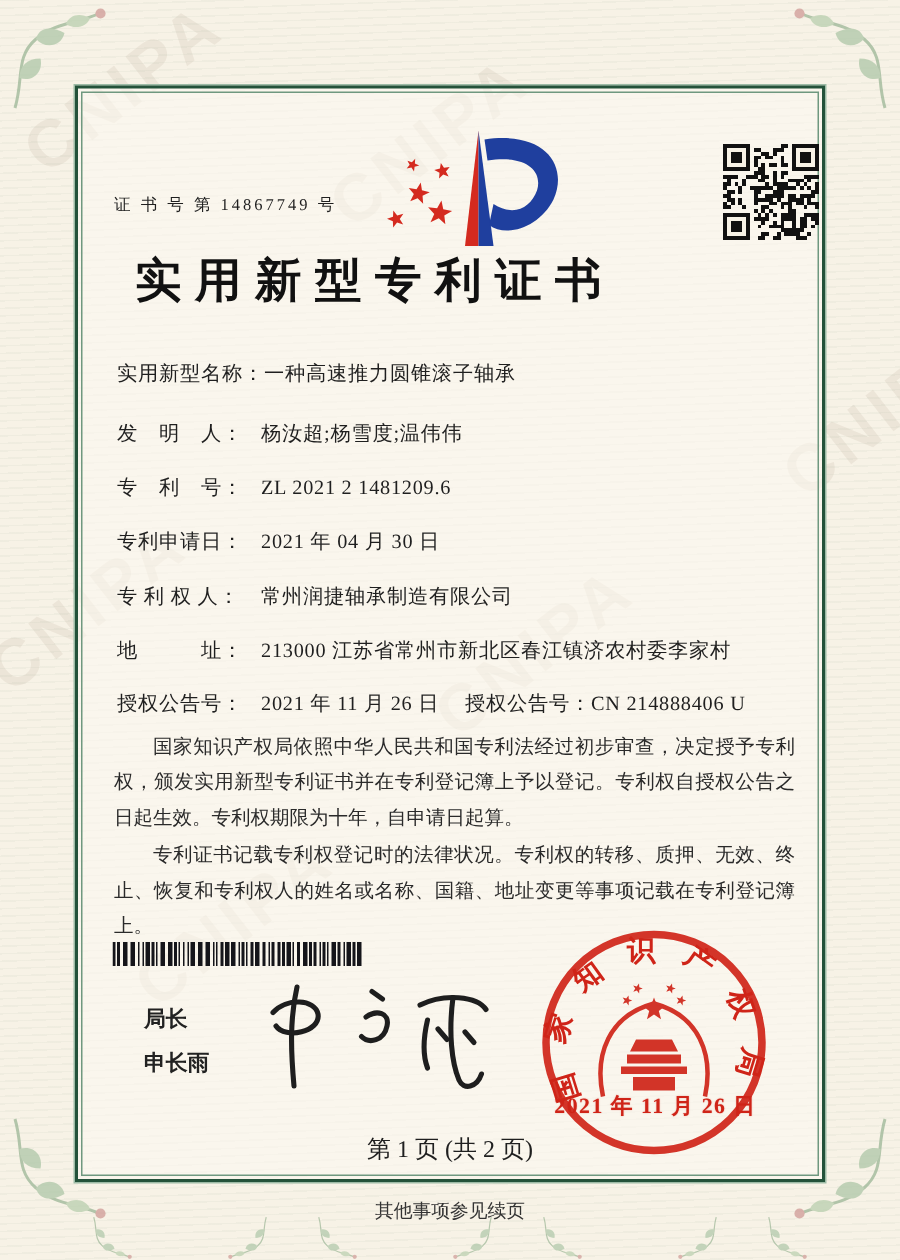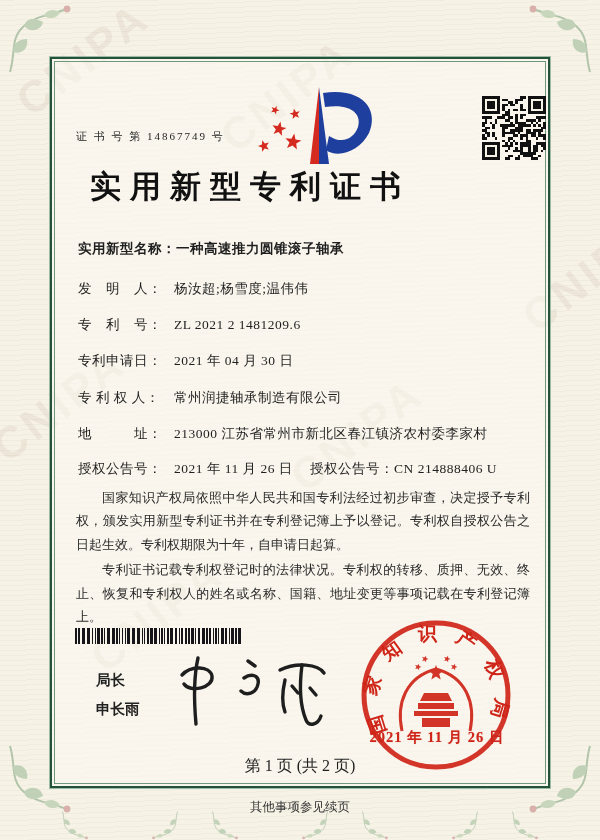--- a/index.html
+++ b/index.html
@@ -36,21 +36,21 @@
   }
   .logo{ position:absolute; left:248px; top:84px; width:152px; height:84px; }
   .qr{ position:absolute; left:482px; top:96px; width:64px; height:64px; }
   .title{
     position:absolute; left:50px; top:166px; width:400px; text-align:center;
     font-size:31px; font-weight:bold; letter-spacing:9px; color:#111;
   }
   .rows{ position:absolute; left:78px; top:240px; width:452px; }
   .row{ position:absolute; left:0; font-size:13.5px; white-space:nowrap; letter-spacing:.5px; }
   .row .lbl{ display:inline-block; min-width:96px; }
-  .r0{ top:0;font-weight:bold; }   .r1{ top:40px; }  .r2{ top:76px; }  .r3{ top:112px; }
+  .r0{ top:0; }   .r1{ top:40px; }  .r2{ top:76px; }  .r3{ top:112px; }
   .r4{ top:149px; } .r5{ top:185px; } .r6{ top:220px; }
   .grant-no{ position:absolute; left:232px; top:0; }
   .paras{
     position:absolute; left:76px; top:486px; width:454px;
     font-size:13px; line-height:1.8; text-align:justify; color:#2a2a2a;
   }
   .paras p{ text-indent:2em; margin-bottom:2px; }
   .barcode{ position:absolute; left:75px; top:628px; width:168px; height:16px; }
   .director{
     position:absolute; left:96px; top:666px; font-size:14.5px; font-weight:bold;

